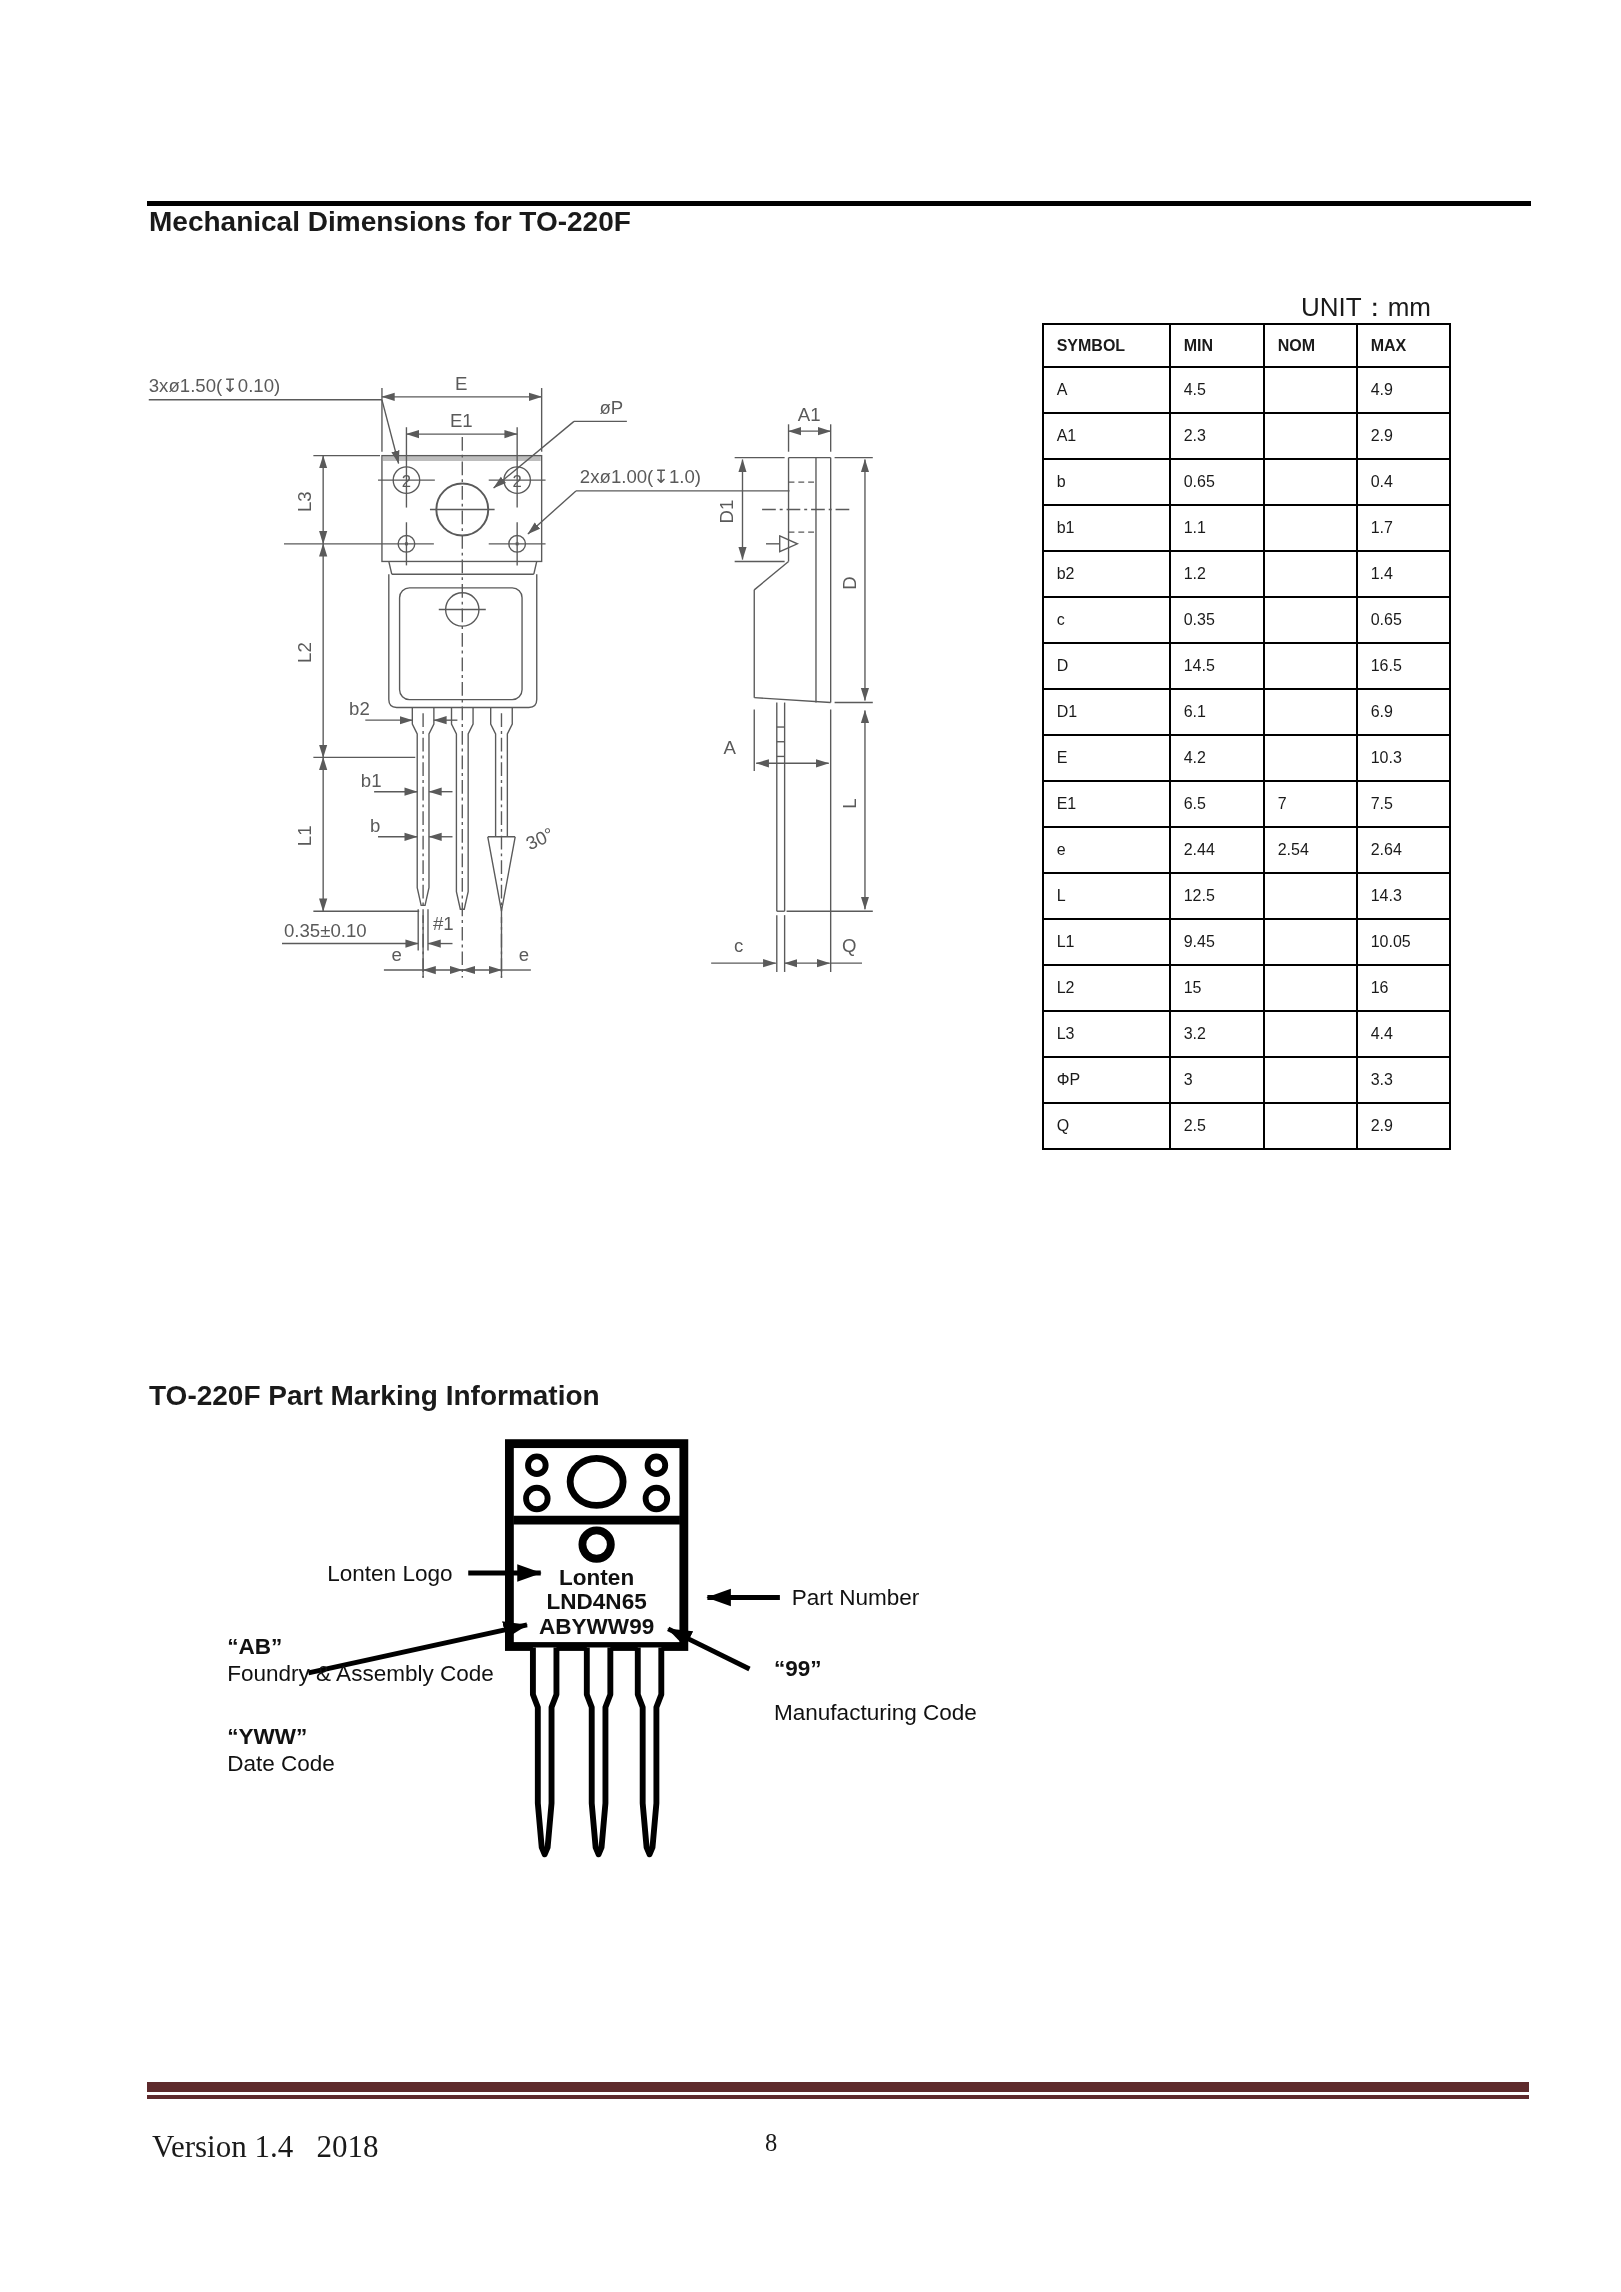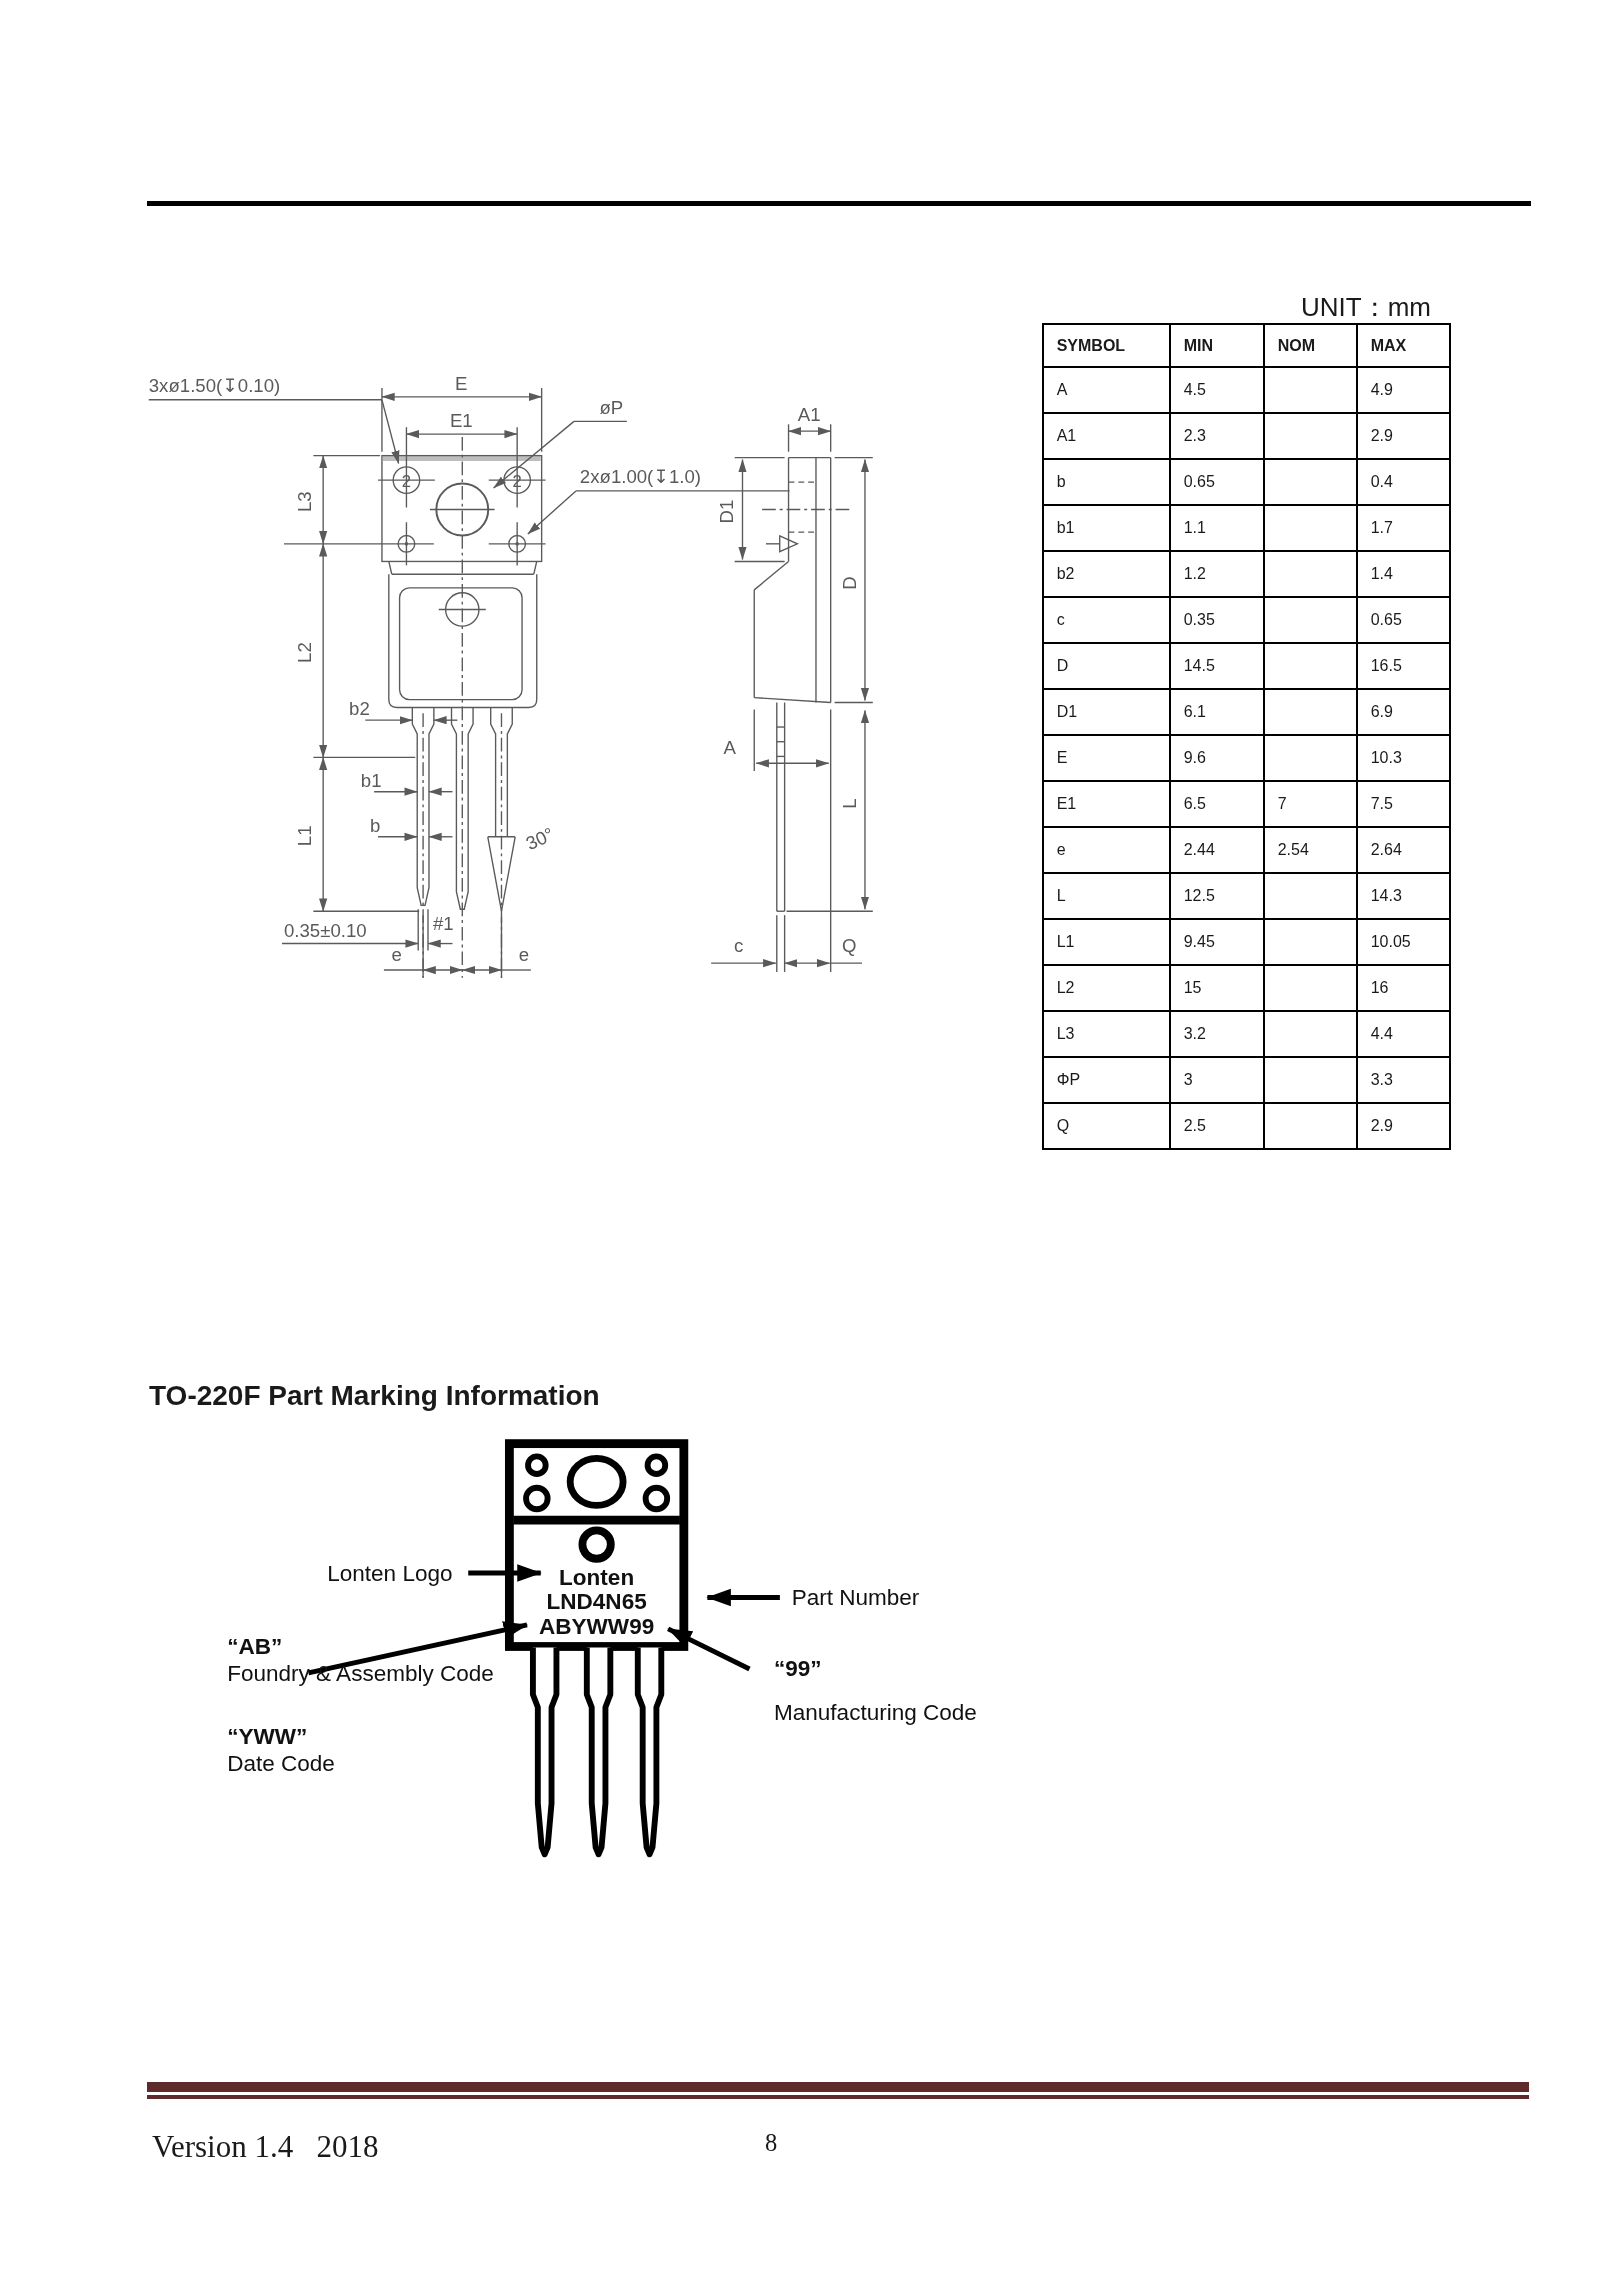--- a/index.html
+++ b/index.html
@@ -22,20 +22,21 @@
   .footer-page{left:765px;top:2129px;font-family:"Liberation Serif",serif;font-size:24.5px;}
   svg text{font-family:"Liberation Sans",sans-serif;}
 </style>
 </head>
 <body>
 
 <div class="page">
 
   <div class="abs header-rule"></div>
 
+  <div class="abs sec-title" style="top:206px;">Mechanical Dimensions for TO-220F</div>
 
   <div class="abs unit-label">UNIT：mm</div>
 
   <svg class="abs" style="left:127px;top:245px;" width="892" height="774" viewBox="0 0 910 790">
     <defs>
       <marker id="ag" markerUnits="userSpaceOnUse" markerWidth="14" markerHeight="10" refX="13" refY="5" orient="auto-start-reverse">
         <path d="M0,0.8 L13.5,5 L0,9.2 Z" fill="#5a5a5a"></path>
       </marker>
     </defs>
 
@@ -261,21 +262,21 @@
           <td>16.5</td>
         </tr>
         <tr>
           <td>D1</td>
           <td>6.1</td>
           <td></td>
           <td>6.9</td>
         </tr>
         <tr>
           <td>E</td>
-          <td>9.6</td>
+          <td>4.2</td>
           <td></td>
           <td>10.3</td>
         </tr>
         <tr>
           <td>E1</td>
           <td>6.5</td>
           <td>7</td>
           <td>7.5</td>
         </tr>
         <tr>

